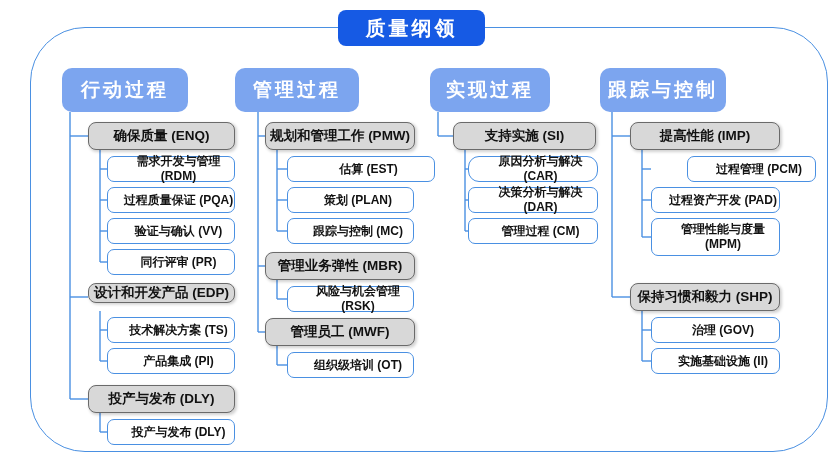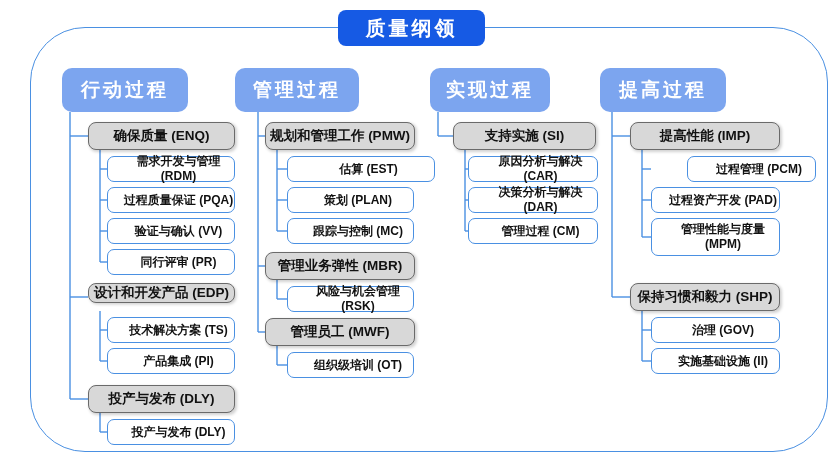--- a/index.html
+++ b/index.html
@@ -103,24 +103,24 @@
       <div class="grp" style="left: 265px; top: 122px; width: 150px; height: 28px;">规划和管理工作 (PMW)</div>
       <div class="leaf" style="left: 287px; top: 156px; width: 148px; height: 26px;">估算 (EST)</div>
       <div class="leaf" style="left: 287px; top: 187px; width: 127px; height: 26px;">策划 (PLAN)</div>
       <div class="leaf" style="left: 287px; top: 218px; width: 127px; height: 26px;">跟踪与控制 (MC)</div>
       <div class="grp" style="left: 265px; top: 252px; width: 150px; height: 28px;">管理业务弹性 (MBR)</div>
       <div class="leaf" style="left: 287px; top: 286px; width: 127px; height: 26px;">风险与机会管理 (RSK)</div>
       <div class="grp" style="left: 265px; top: 318px; width: 150px; height: 28px;">管理员工 (MWF)</div>
       <div class="leaf" style="left: 287px; top: 352px; width: 127px; height: 26px;">组织级培训 (OT)</div>
       <div class="hdr" style="left: 430px; top: 68px; width: 120px; height: 44px;">实现过程</div>
       <div class="grp" style="left: 453px; top: 122px; width: 143px; height: 28px;">支持实施 (SI)</div>
-      <div class="leaf" style="left: 468px; top: 156px; width: 130px; height: 26px;">原因分析与解决 (CAR)</div>
+      <div class="leaf" style="left: 468px; top: 156px; width: 130px; height: 26px; border-radius: 11px;">原因分析与解决 (CAR)</div>
       <div class="leaf" style="left: 468px; top: 187px; width: 130px; height: 26px;">决策分析与解决 (DAR)</div>
       <div class="leaf" style="left: 468px; top: 218px; width: 130px; height: 26px;">管理过程 (CM)</div>
-      <div class="hdr" style="left: 600px; top: 68px; width: 126px; height: 44px;">提高过程</div>
+      <div class="hdr" style="left: 600px; top: 68px; width: 126px; height: 44px;">跟踪与控制</div>
       <div class="grp" style="left: 630px; top: 122px; width: 150px; height: 28px;">提高性能 (IMP)</div>
       <div class="leaf" style="left: 651px; top: 156px; width: 129px; height: 26px; margin-left: 36px;">过程管理 (PCM)</div>
       <div class="leaf" style="left: 651px; top: 187px; width: 129px; height: 26px;">过程资产开发 (PAD)</div>
       <div class="leaf" style="left: 651px; top: 218px; width: 129px; height: 38px;">管理性能与度量
 (MPM)</div>
       <div class="grp" style="left: 630px; top: 283px; width: 150px; height: 28px;">保持习惯和毅力 (SHP)</div>
       <div class="leaf" style="left: 651px; top: 317px; width: 129px; height: 26px;">治理 (GOV)</div>
       <div class="leaf" style="left: 651px; top: 348px; width: 129px; height: 26px;">实施基础设施 (II)</div>
     </div>
 </div>

